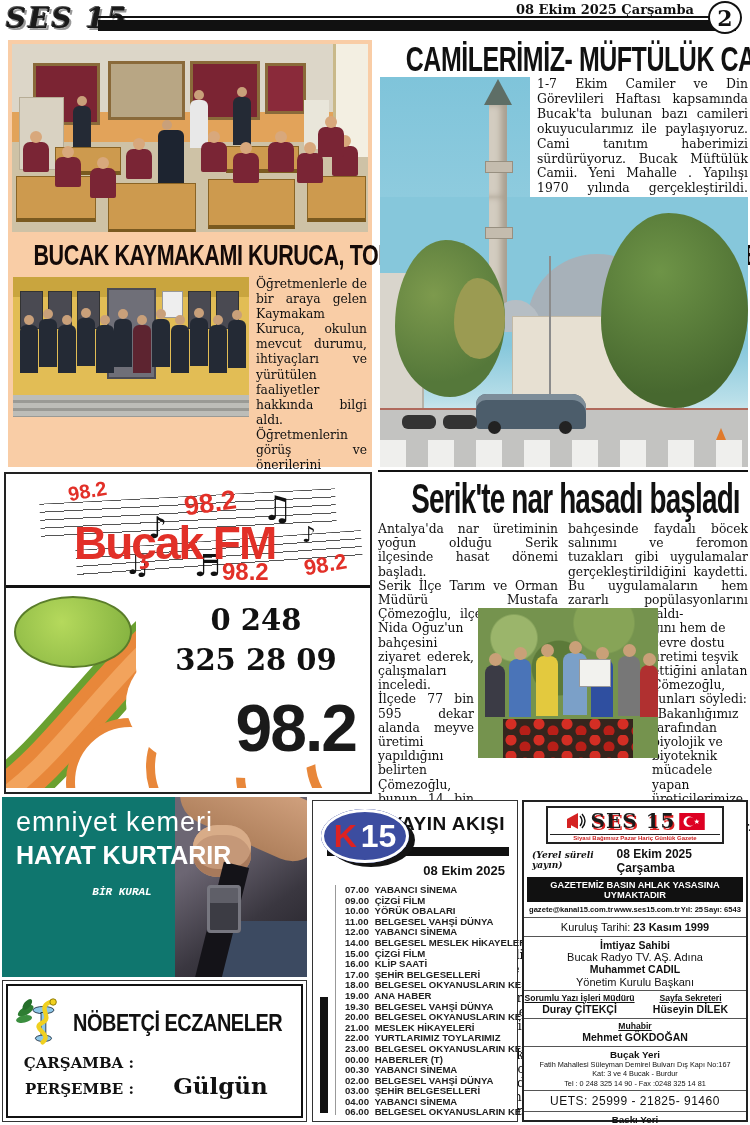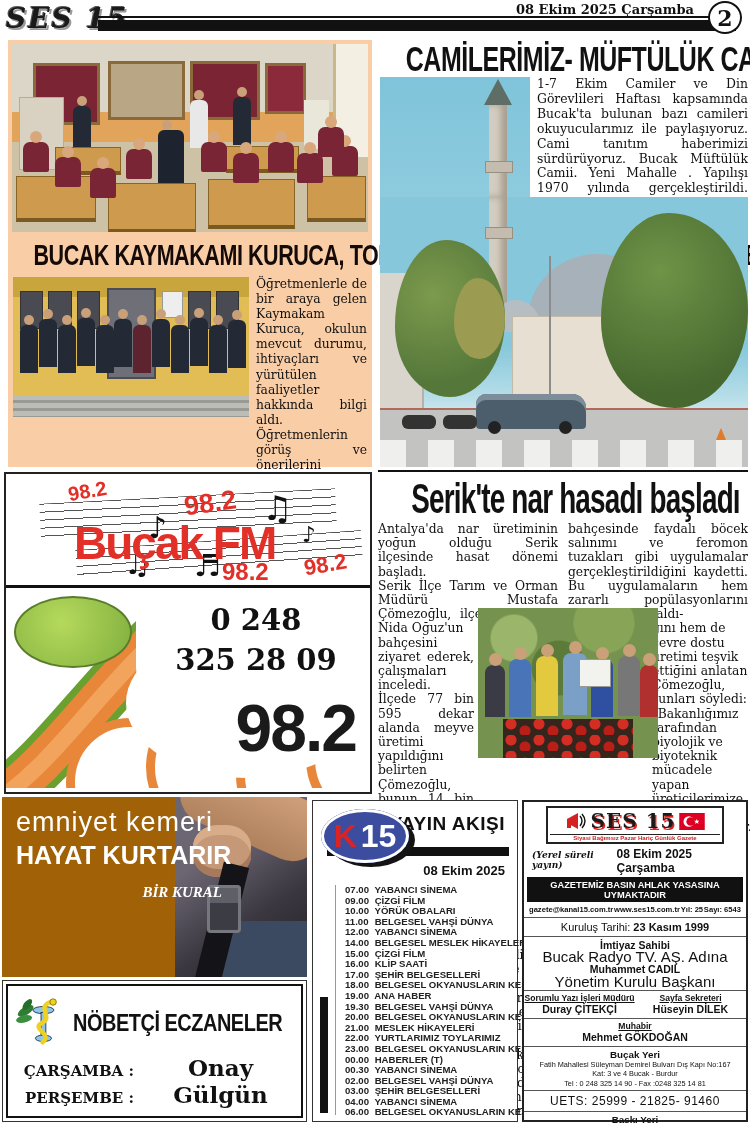--- a/index.html
+++ b/index.html
@@ -118,35 +118,35 @@
   .person{position:absolute;border-radius:8px 8px 0 0;}
   .person::before{content:"";position:absolute;left:50%;top:-12px;width:13px;height:13px;margin-left:-6px;
                   border-radius:50%;background:#c9a078;}
   .pom-crate{position:absolute;left:14%;bottom:0;width:72%;height:26%;background:#35251d;
       background-image:radial-gradient(circle at 8px 5px,#d42e24 5px,transparent 6px),
                        radial-gradient(circle at 22px 12px,#b81f18 5px,transparent 6px);
       background-size:28px 16px;}
   .pom-scale{position:absolute;left:56%;top:34%;width:30px;height:26px;background:#f2f2ee;border:1px solid #999;}
 
   
-  .belt{position:absolute;left:2px;top:797px;width:305px;height:180px;background:#a16207;color:#fff;overflow:hidden;}
+  .belt{position:absolute;left:2px;top:797px;width:305px;height:180px;background:#0f766e;color:#fff;overflow:hidden;}
   .belt-photo{position:absolute;right:0;top:0;width:132px;height:100%;
               background:linear-gradient(145deg,#6c6673 0 30%,#3a3740 65%,#211f26);}
   .belt-arm{position:absolute;right:-20px;top:-18px;width:150px;height:64px;background:linear-gradient(#cf9f7c,#b0815d);
             border-radius:30px;transform:rotate(24deg);}
   .belt-fist{position:absolute;right:56px;top:28px;width:58px;height:52px;background:#c59878;border-radius:42%;
              box-shadow:inset 0 -8px 0 #a87a5c, inset 0 10px 0 #d8ac88;}
   .belt-strap{position:absolute;right:72px;top:66px;width:26px;height:120px;background:#141318;transform:rotate(14deg);}
   .belt-buckle{position:absolute;right:66px;top:88px;width:34px;height:48px;background:#5f5f68;border-radius:4px;
                box-shadow:inset 0 0 0 3px #777780, inset 0 -30px 0 #3c3c44;}
   .belt-jeans{position:absolute;right:0;bottom:0;width:90px;height:56px;background:#3c4a61;}
   .belt-l1{position:absolute;left:14px;top:10px;font-family:"Liberation Sans",sans-serif;font-size:27px;letter-spacing:1px;}
   .belt-l2{position:absolute;left:14px;top:44px;font-family:"Liberation Sans",sans-serif;font-weight:700;font-size:25px;}
-  .belt-mid{position:absolute;left:20px;top:86px;width:200px;text-align:right;font-family:Liberation Serif, serif;
-            font-style:italic;font-weight:700;font-size:15px;line-height:19px;}
+  .belt-mid{position:absolute;left:20px;top:86px;width:200px;text-align:center;font-family:Liberation Mono, monospace;
+            font-style:italic;font-weight:700;font-size:11px;line-height:19px;}
   .belt-low{position:absolute;left:6px;top:136px;width:220px;text-align:center;font-family:"Liberation Sans",sans-serif;
             font-style:italic;font-weight:700;font-size:15px;line-height:19px;}
 
   
   .ecz{position:absolute;left:2px;top:980px;width:305px;height:142px;background:#fff;border:1px solid #333;}
   .ecz-inner{position:absolute;inset:3px;border:2px solid #111;padding:6px 8px;}
   .ecz-head{display:flex;align-items:center;gap:10px;}
   .ecz-title{font-family:"Liberation Sans",sans-serif;font-weight:700;font-size:21px;letter-spacing:-0.5px;
              transform:scale(0.95,1.15);transform-origin:left center;white-space:nowrap;}
   .ecz-row{display:flex;align-items:baseline;margin-top:0;}
@@ -180,21 +180,21 @@
   .k-pub{font:italic bold 9px "DejaVu Serif",serif;}
   .k-date{font-weight:700;font-size:12px;}
   .k-ethics{background:#111;color:#fff;font-weight:700;font-size:9.3px;text-align:center;padding:2.5px 0;margin:0 3px;}
   .k-contact{display:flex;justify-content:space-between;padding:3px 5px;font-weight:700;font-size:7.6px;
              border-bottom:1px solid #555;}
   .k-found{text-align:center;font-size:11px;padding:3px 0;border-bottom:1px solid #555;}
   .k-found b{font-weight:700;}
   .k-sec{text-align:center;border-bottom:1px solid #555;padding:2px 0;}
   .k-h{font-weight:700;font-size:10.5px;}
   .k-hsm{font-weight:700;text-decoration:underline;font-size:8.6px;}
-  .k-line{font-size:15px;line-height:12px;}
+  .k-line{font-size:11px;line-height:12px;}
   .k-name{font-weight:700;font-size:10.5px;line-height:13px;}
   .k-two{display:flex;border-bottom:1px solid #555;}
   .k-two > div{flex:1;text-align:center;padding:2px 0;}
   .k-tiny{font-size:7.3px;line-height:9.3px;}
   .k-uets{text-align:center;font-size:12px;letter-spacing:0.5px;padding:3px 0;border-bottom:1px solid #555;}
 </style>
 </head>
 <body>
 
 <div class="page" data-name="newspaper-page">
@@ -400,21 +400,20 @@
           <ellipse cx="34" cy="15" rx="13" ry="4.5" fill="#8ec7e8" stroke="#123" stroke-width="1"></ellipse>
           <rect x="31" y="18" width="6" height="30" fill="#8ec7e8" stroke="#123" stroke-width="1"></rect>
           <ellipse cx="34" cy="50" rx="10" ry="4" fill="#8ec7e8" stroke="#123" stroke-width="1"></ellipse>
           <path d="M46 4 C 22 10, 48 24, 32 31 C 18 38, 46 44, 33 55" stroke="#f0d020" stroke-width="5.5" fill="none" stroke-linecap="round"></path>
           <circle cx="46" cy="5" r="4" fill="#f0d020" stroke="#7a6a00" stroke-width="1"></circle>
         </svg>
         <span class="ecz-title" data-name="pharmacy-title">NÖBETÇİ ECZANELER</span>
       </div>
       <div class="ecz-row" data-name="pharmacy-row">
         <span class="ecz-day">ÇARŞAMBA :</span>
-        <span class="ecz-name">Onay</span>
       </div>
       <div class="ecz-row" data-name="pharmacy-row">
         <span class="ecz-day">PERŞEMBE :</span>
         <span class="ecz-name">Gülgün</span>
       </div>
     </div>
   </div>
 
   <div class="sched" data-name="tv-schedule-box">
     <div class="k15" data-name="k15-logo">

